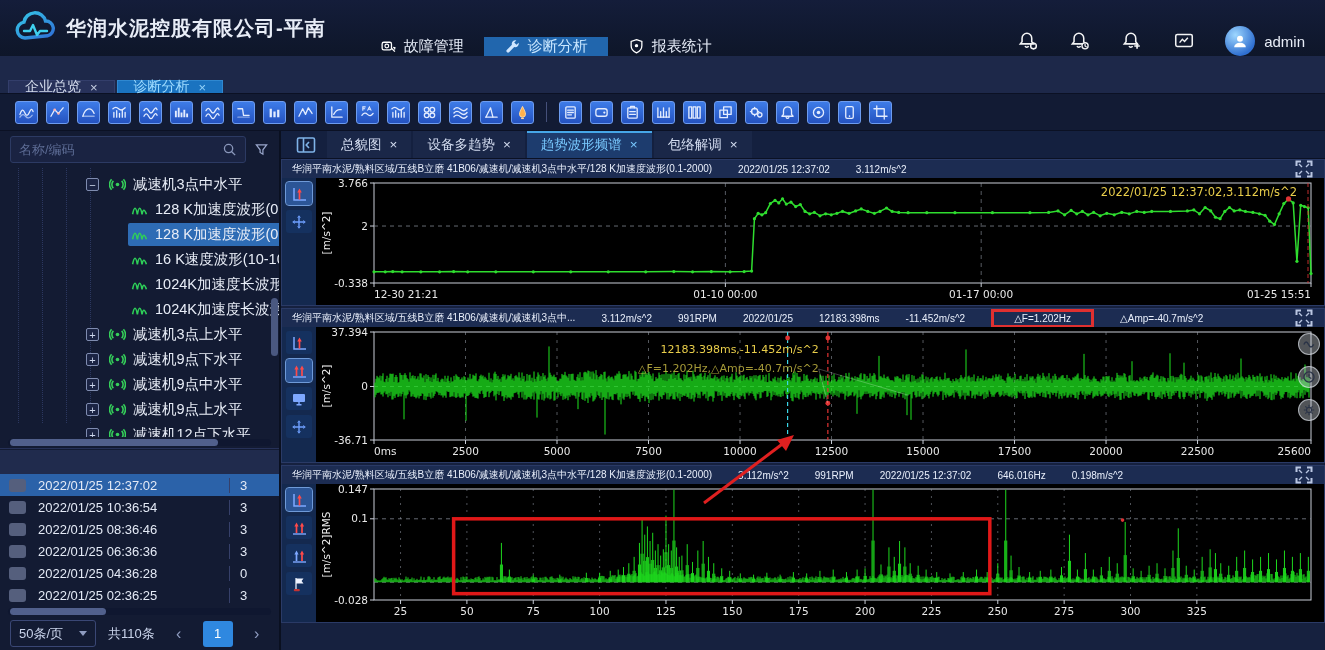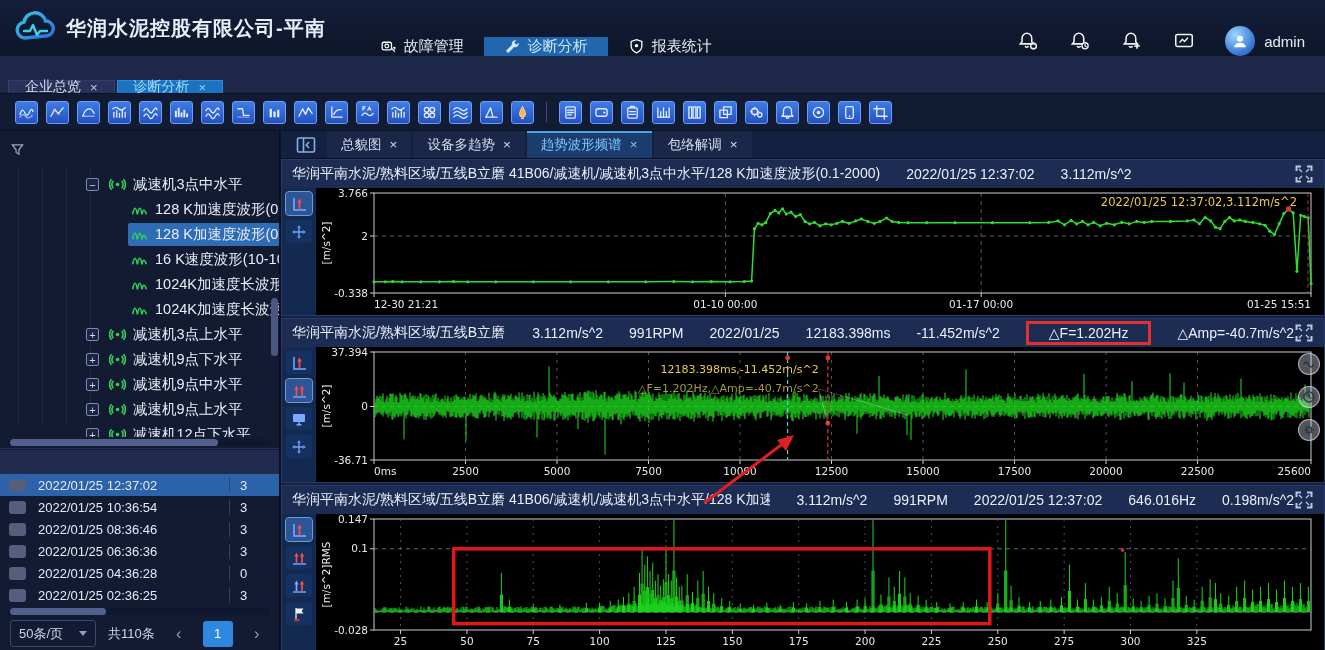--- a/index.html
+++ b/index.html
@@ -62,21 +62,21 @@
   .caret{width:0;height:0;border-left:4px solid transparent;border-right:4px solid transparent;border-top:5px solid #8f9cc0}
   .pbtn{width:24px;height:24px;display:flex;align-items:center;justify-content:center;color:#8f9cc0;font-size:16px;cursor:pointer}
   .pcur{width:30px;height:26px;background:#2f88e0;border-radius:3px;color:#fff;display:flex;align-items:center;justify-content:center;cursor:pointer}
   
   .main{flex:1;display:flex;flex-direction:column;background:#16213f;position:relative;overflow:hidden}
   .wtabs{height:28px;flex:none;background:#14203f;display:flex;align-items:stretch;gap:2px;padding-left:6px;border-bottom:1px solid #0b1124}
   .toggle-ico{width:20px;height:20px;align-self:center;margin:0 9px;cursor:pointer}
   .wtab{display:flex;align-items:center;gap:8px;padding:0 14px;font-size:13.5px;color:#d4ddf0;background:#1a2748;cursor:pointer;white-space:nowrap}
   .wtab.active{color:#79c9ff;background:#1d3c6e;box-shadow:inset 0 2px 0 #46a7e8}
   .panel{border:1px solid #2a3a66;margin-bottom:2px;background:#101b38}
-  .phead{height:28px;background:#1c2c52;display:flex;align-items:center;padding:0 10px;font-size:14px;color:#e9effb}
+  .phead{height:18px;background:#1c2c52;display:flex;align-items:center;padding:0 10px;font-size:10px;color:#e9effb}
   .ptitle{white-space:nowrap;overflow:hidden;flex:0 1 auto}
   .pstats{display:flex;align-items:center;margin-left:26px;gap:26px;white-space:nowrap}
   .stat.boxed{border:3px solid #e03030;padding:1px 20px;margin:-3px 0}
   .pexp{margin-left:auto;width:20px;height:20px;flex:none;cursor:pointer}
   .pbody{display:flex;position:relative}
   .ptools{width:34px;flex:none;background:#14294f;display:flex;flex-direction:column;align-items:center;padding-top:4px;gap:5px}
   .ptool{width:26px;height:23px;border-radius:3px;display:flex;align-items:center;justify-content:center;background:#15315f;cursor:pointer}
   .ptool.sel{background:#2c5596;outline:1px solid #6f9ad8}
   .ptool svg{width:18px;height:16px}
   .chart-svg{background:#000}
@@ -353,20 +353,27 @@
     <span class="tool-ico">
       <svg viewBox="0 0 16 16">
         <path d="M4 1 V12 H15 M1 4 H12 V15" stroke="#e3ecff" stroke-width="1.4" fill="none" stroke-linecap="round" stroke-linejoin="round"></path>
       </svg>
     </span>
   </div>
 
 <div class="page-body">
   <aside class="left">
     <div class="searchrow">
+      <label class="search">
+        <input placeholder="名称/编码" style="">
+        <svg viewBox="0 0 16 16">
+            <circle cx="7" cy="7" r="4.4" fill="none" stroke="#8a97bb" stroke-width="1.4"></circle>
+            <path d="M10.4 10.4 L14 14" stroke="#8a97bb" stroke-width="1.5"></path>
+          </svg>
+      </label>
       <span class="funnel">
         <svg viewBox="0 0 16 16">
             <path d="M2.5 3 H13.5 L9.5 8.3 V13 L6.5 11.2 V8.3 Z" fill="none" stroke="#9aa7cc" stroke-width="1.3"></path>
           </svg>
       </span>
     </div>
     <div class="tree" id="tree">
         <div class="guide" style="left: 18px;"></div>
         <div class="guide" style="left: 42px;"></div>
         <div class="guide" style="left: 66px;"></div>

